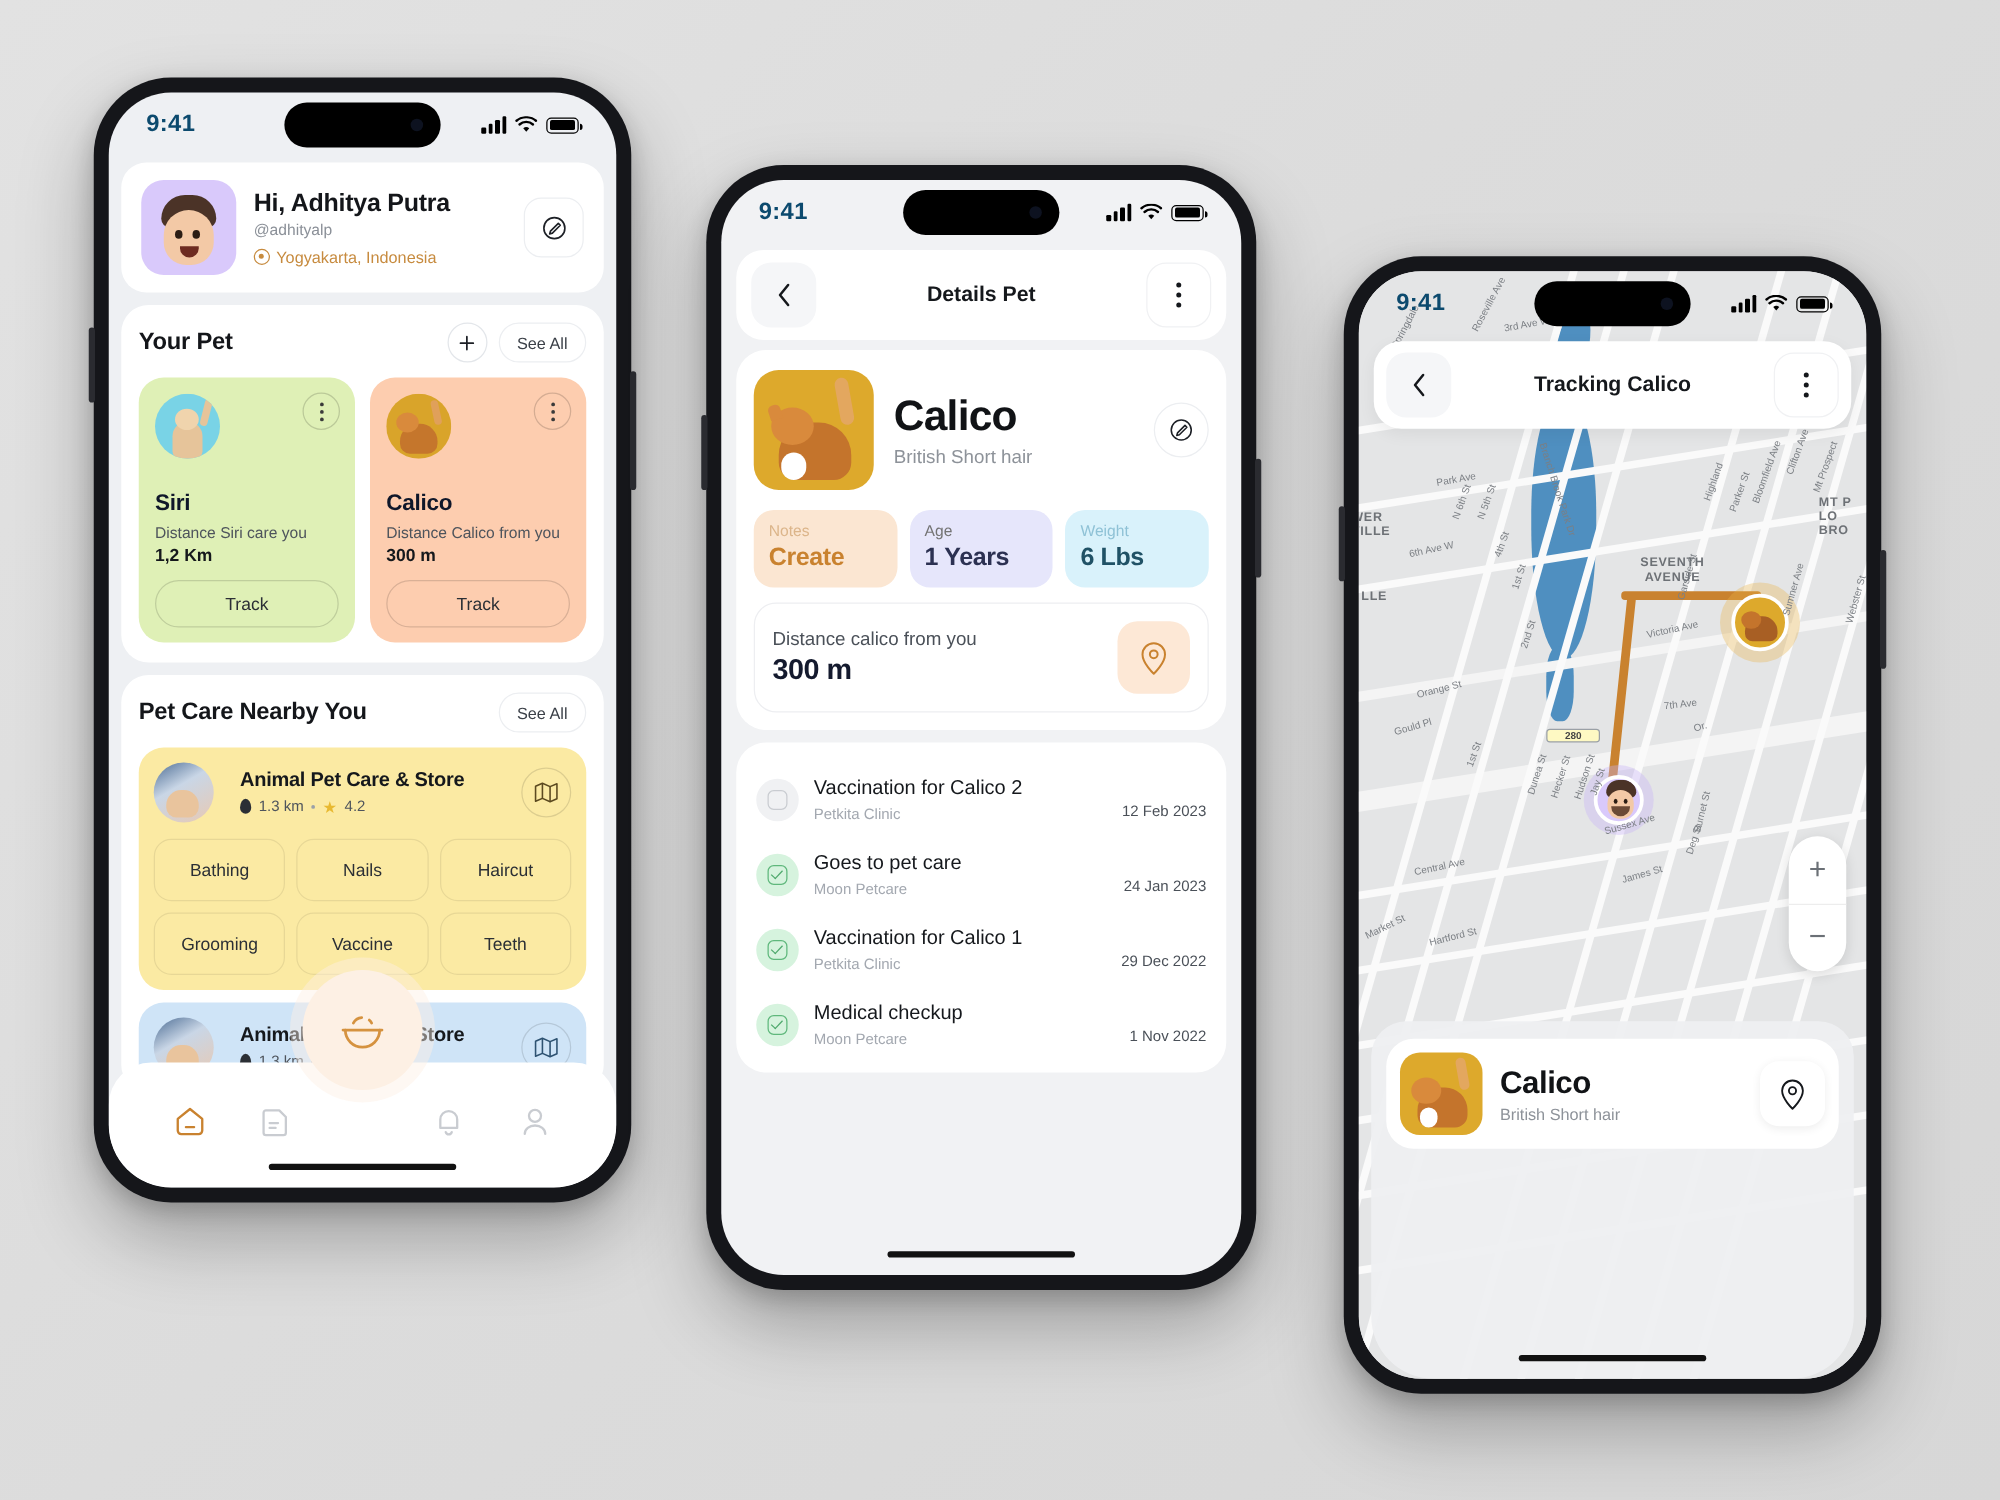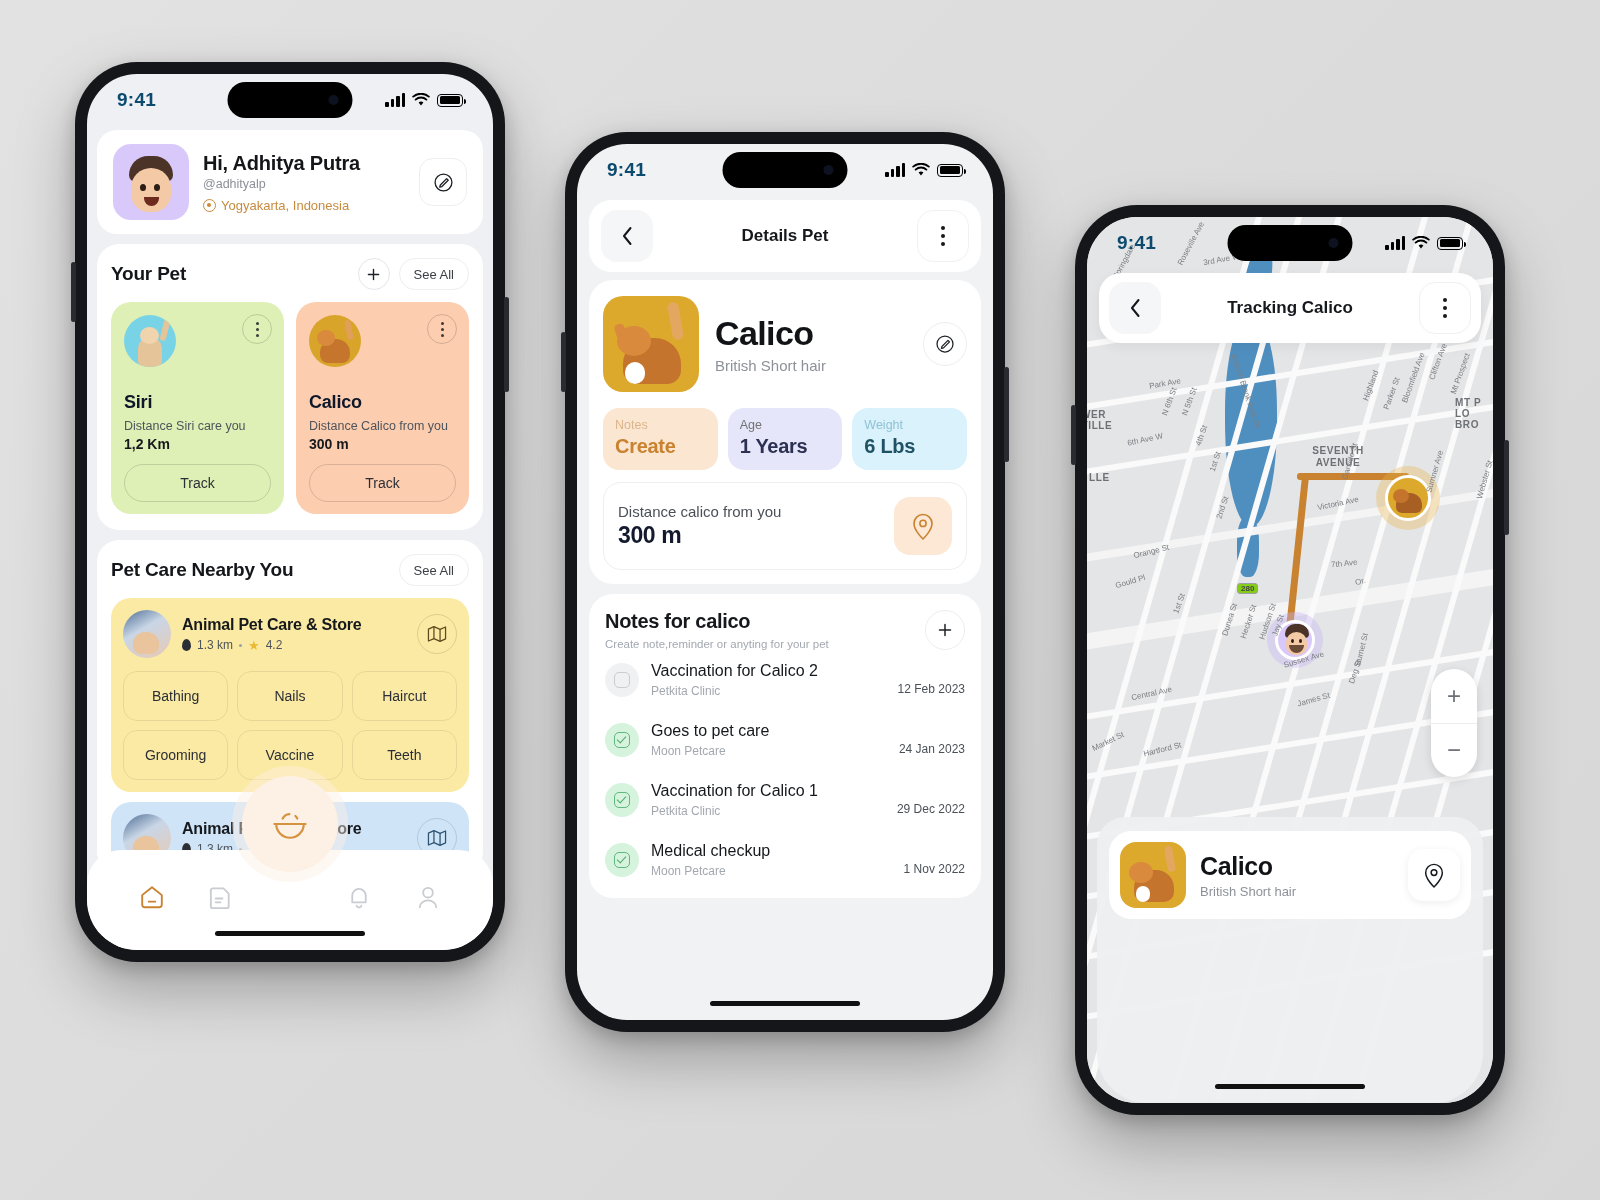--- a/index.html
+++ b/index.html
@@ -135,21 +135,21 @@
   .catB{width:100%;height:100%;background:#d9a42a;position:relative;}
   .catB .b{position:absolute;left:11px;bottom:4px;width:30px;height:24px;background:#c5762c;
     border-radius:14px 14px 8px 8px;}
   .catB .h{position:absolute;left:8px;top:15px;width:18px;height:16px;background:#d98a3c;
     border-radius:50%;}
   .catB .t{position:absolute;right:9px;top:5px;width:6px;height:20px;background:#e0a05a;
     border-radius:4px;transform:rotate(-12deg);}
 
   .nearby-card{margin:10px 10px 0;background:#fff;border-radius:22px;padding:14px 14px 0;}
   .store{border-radius:20px;padding:12px;margin-top:12px;}
-  .store-top{display:flex;align-items:center;gap:11px;}
+  .store-top{display:flex;align-items:center;gap:21px;}
   .store-img{width:48px;height:48px;border-radius:50%;flex:none;overflow:hidden;
     background:linear-gradient(150deg,#4a6b93 0%,#c9d6e6 40%,#e8c9b3 100%);position:relative;}
   .store-img::after{content:"";position:absolute;left:10px;bottom:4px;width:26px;height:22px;
     background:#e9c49d;border-radius:12px 12px 8px 8px;}
   .store-name{font-size:16px;font-weight:bold;color:#15181c;letter-spacing:-.2px;}
   .store-meta{display:flex;align-items:center;gap:6px;margin-top:4px;font-size:12px;color:#4e545c;}
   .mpin{width:9px;height:12px;background:#2b2f35;border-radius:50% 50% 50% 50%/60% 60% 40% 40%;}
   .dotsep{width:3px;height:3px;border-radius:50%;background:#9aa0a8;}
   .star{color:#e8b931;font-size:13px;}
   .map-circ{margin-left:auto;width:40px;height:40px;border-radius:50%;
@@ -591,31 +591,20 @@
         <div class="dist-icon">
           <svg width="26" height="30" viewBox="0 0 26 30">
             <path d="M13 28 C13 28 22 19.5 22 12.5 A9 9 0 0 0 4 12.5 C4 19.5 13 28 13 28 Z" stroke="#c9822f" stroke-width="1.6" fill="none" stroke-linejoin="round"></path>
             <circle cx="13" cy="12.4" r="3.1" stroke="#c9822f" stroke-width="1.6" fill="none"></circle>
           </svg>
         </div>
       </div>
     </div>
 
     <div class="notes">
-      <div class="notes-head">
-        <div>
-          <div class="notes-title">Notes for calico</div>
-          <div class="notes-sub">Create note,reminder or anyting for your pet</div>
-        </div>
-        <div class="notes-add">
-          <svg width="14" height="14" viewBox="0 0 14 14">
-            <path d="M7 1.5V12.5M1.5 7H12.5" stroke="#1d2026" stroke-width="1.5" stroke-linecap="round"></path>
-          </svg>
-        </div>
-      </div>
 
       <div class="note">
         <div class="note-check nc-off">
             <span class="nc-box"></span>
           </div>
         <div class="note-body">
           <div class="note-t">Vaccination for Calico 2</div>
           <div class="note-s">Petkita Clinic</div>
         </div>
         <div class="note-d">12 Feb 2023</div>
@@ -735,21 +724,21 @@
       <div class="mlabel" style="left:378px;top:258px;transform:rotate(-74deg);">Webster St</div>
       <div class="mlabel" style="left:300px;top:156px;transform:rotate(-70deg);">Bloomfield Ave</div>
       <div class="mlabel" style="left:268px;top:164px;transform:rotate(-70deg);">Highland</div>
       <div class="mlabel" style="left:288px;top:172px;transform:rotate(-70deg);">Parker St</div>
       <div class="mlabel" style="left:332px;top:140px;transform:rotate(-70deg);">Clifton Ave</div>
       <div class="mlabel" style="left:352px;top:152px;transform:rotate(-70deg);">Mt Prospect</div>
       <div class="mlabel" style="left:244px;top:342px;transform:rotate(-6deg);">7th Ave</div>
 
       <div class="mlabel" style="left:258px;top:428px;transform:rotate(-76deg);">Burnet St</div>
       <div class="mlabel" style="left:268px;top:360px;transform:rotate(-16deg);">Or.</div>
-      <div class="mlabel" style="left:150px;top:366px;background:#84cc16;border:1px solid #9aa0a6;border-radius:3px;padding:0 3px;font-weight:bold;color:#444;">280</div>
+      <div class="mlabel" style="left:150px;top:366px;background:#fef9c3;border:1px solid #9aa0a6;border-radius:3px;padding:0 14px;font-weight:bold;color:#444;">280</div>
     </div>
 
     <div class="statusbar" style="position:absolute;left:0;right:0;top:0;z-index:15;">
       <div class="sb-time">9:41</div>
       <div class="notch">
           <div class="cam"></div>
         </div>
       <div class="sb-right">
         <div class="bars">
             <i></i>

